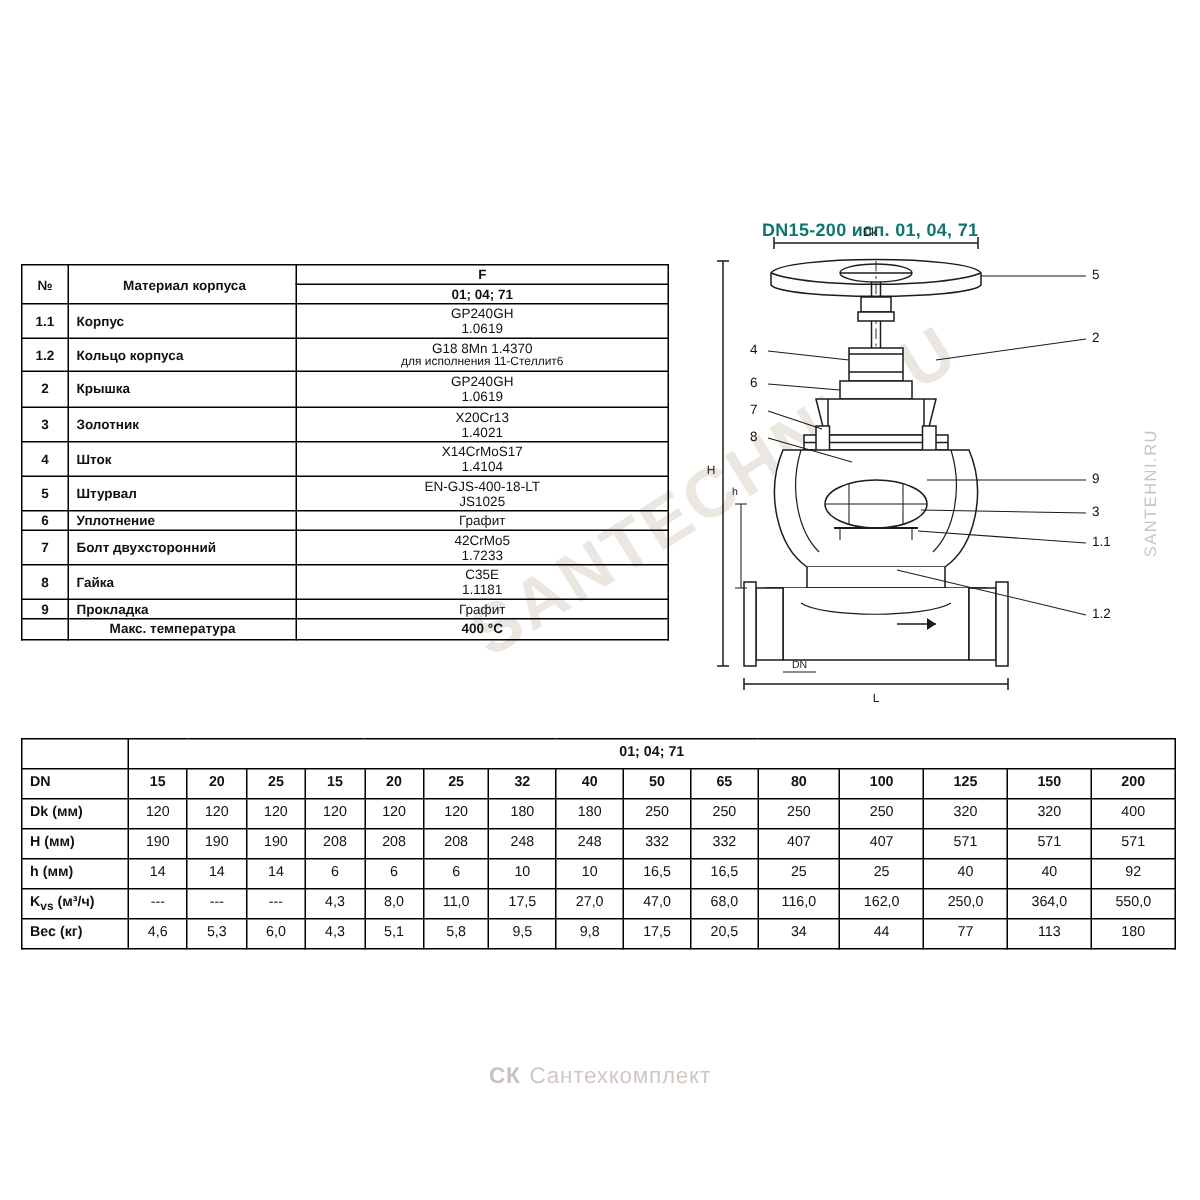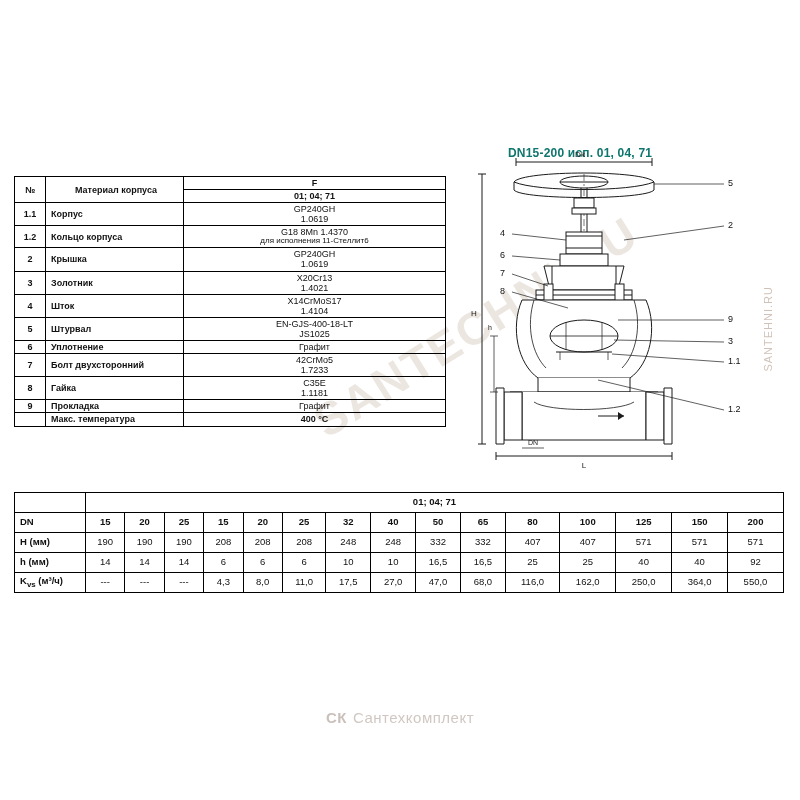--- a/index.html
+++ b/index.html
@@ -94,22 +94,22 @@
   .mat-table .two-line span {
     display: block;
   }
   .mat-table .sml {
     font-size: 8px;
   }
   .mat-table .lastrow td {
     font-weight: bold;
   }
   .mat-table .lastrow .c-name {
-    text-align: left;
-    padding-right: 4px;
+    text-align: center;
+    padding-right: 18px;
   }
 
   
   .dim-table {
     position: absolute;
     left: 14px;
     top: 492px;
     width: 770px;
     border-collapse: collapse;
     font-size: 9.5px;
@@ -277,20 +277,38 @@
       <td>50</td>
       <td>65</td>
       <td>80</td>
       <td>100</td>
       <td>125</td>
       <td>150</td>
       <td>200</td>
     </tr>
 
 
+    <tr>
+      <td class="rowhead">Dk (мм)</td>
+      <td>120</td>
+      <td>120</td>
+      <td>120</td>
+      <td>120</td>
+      <td>120</td>
+      <td>120</td>
+      <td>180</td>
+      <td>180</td>
+      <td>250</td>
+      <td>250</td>
+      <td>250</td>
+      <td>250</td>
+      <td>320</td>
+      <td>320</td>
+      <td>400</td>
+    </tr>
 
     <tr>
       <td class="rowhead">H (мм)</td>
       <td>190</td>
       <td>190</td>
       <td>190</td>
       <td>208</td>
       <td>208</td>
       <td>208</td>
       <td>248</td>
@@ -337,20 +355,38 @@
       <td>27,0</td>
       <td>47,0</td>
       <td>68,0</td>
       <td>116,0</td>
       <td>162,0</td>
       <td>250,0</td>
       <td>364,0</td>
       <td>550,0</td>
     </tr>
 
+    <tr>
+      <td class="rowhead">Вес (кг)</td>
+      <td>4,6</td>
+      <td>5,3</td>
+      <td>6,0</td>
+      <td>4,3</td>
+      <td>5,1</td>
+      <td>5,8</td>
+      <td>9,5</td>
+      <td>9,8</td>
+      <td>17,5</td>
+      <td>20,5</td>
+      <td>34</td>
+      <td>44</td>
+      <td>77</td>
+      <td>113</td>
+      <td>180</td>
+    </tr>
   </tbody>
 </table>
 
 <div class="draw-title">DN15-200 исп. 01, 04, 71</div>
 
 <div class="drawing">
   <svg width="344" height="340" viewBox="0 0 344 340">
     <g stroke="#1b1b1b" fill="none" stroke-width="1">
 
       <line x1="68" y1="22" x2="204" y2="22" stroke-dasharray="none"></line>

